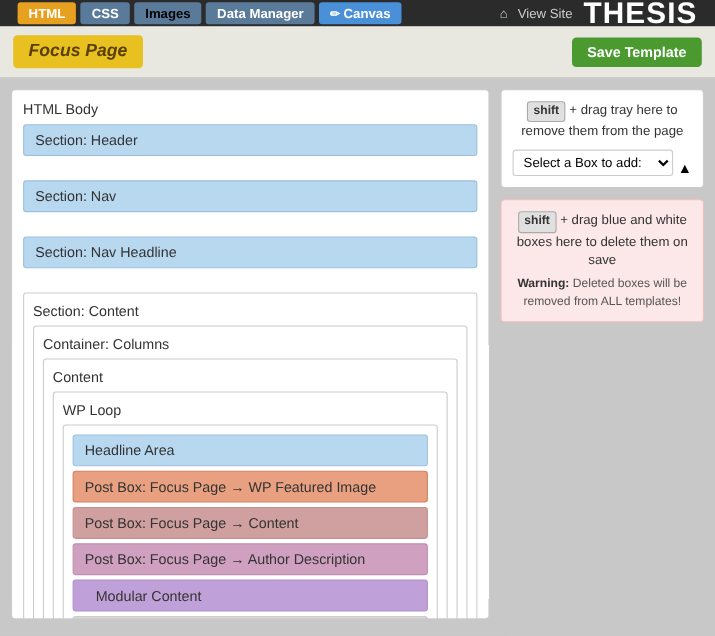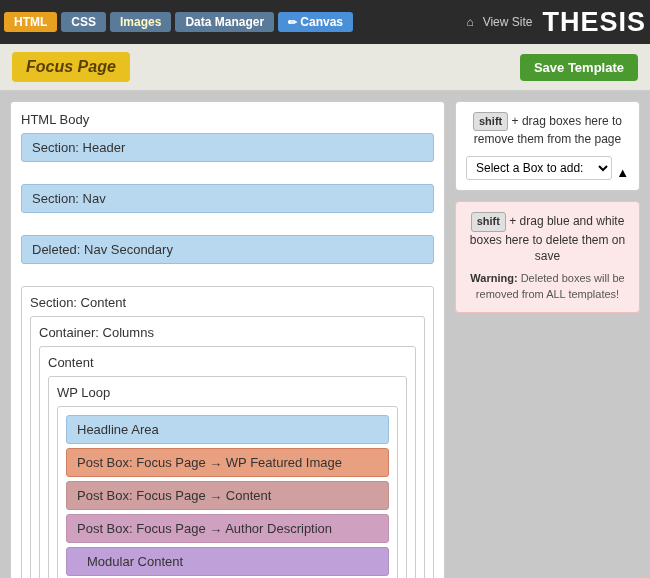--- a/index.html
+++ b/index.html
@@ -8,42 +8,42 @@
       font-size: 13px;
       background: #c8c8c8;
       width: 650px;
       height: 578px;
       overflow: hidden;
     }
 
     
     .top-nav {
       background: #2b2b2b;
-      height: 44px;
+      height: 24px;
       display: flex;
       align-items: center;
-      padding: 0 4px;
+      padding: 0 16px;
       justify-content: space-between;
     }
     .top-nav-left {
       display: flex;
       align-items: center;
       gap: 4px;
     }
     .nav-tab {
       padding: 3px 10px;
       border-radius: 3px;
       font-size: 12px;
       font-weight: bold;
       cursor: pointer;
       color: #fff;
     }
     .nav-tab.active-html { background: #e8a020; color: #fff; }
     .nav-tab.css-tab { background: #5a7a9a; color: #fff; }
-    .nav-tab.images-tab { background: #5a7a9a; color: #fef9c3; }
+    .nav-tab.images-tab { background: #5a7a9a; color: #000000; }
     .nav-tab.data-tab { background: #5a7a9a; color: #fff; }
     .nav-tab.canvas-tab { background: #4a90d9; color: #fff; }
     .top-nav-right {
       display: flex;
       align-items: center;
       gap: 10px;
     }
     .view-site-link {
       color: #ccc;
       font-size: 12px;
@@ -349,21 +349,21 @@
   <button class="save-template-btn">Save Template</button>
 </div>
 
 <div class="main-content">
 
   <div class="left-panel">
     <div class="html-body-label">HTML Body</div>
 
     <div class="section-item">Section: Header</div>
     <div class="section-item">Section: Nav</div>
-    <div class="section-item">Deleted: Nav Secondary</div>
+    <div class="section-item">Section: Nav Headline</div>
 
     <div class="section-content">
       <div class="section-content-label">Section: Content</div>
       <div class="container-box">
         <div class="container-label">Container: Columns</div>
         <div class="content-box">
           <div class="content-label">Content</div>
           <div class="wp-loop-box">
             <div class="wp-loop-label">WP Loop</div>
             <div class="post-box-container">
@@ -381,21 +381,21 @@
       </div>
     </div>
 
   </div>
 
   <div class="right-panel">
 
     <div class="right-card">
       <div class="drag-remove-text">
         <span class="shift-box">shift</span>
-        <span>+ drag boxes here to remove them from the page</span>
+        <span>+ drag tray here to remove them from the page</span>
       </div>
       <div class="select-box-row">
         <select class="select-box-dropdown">
           <option>Select a Box to add:</option>
         </select>
         <span>▲</span>
       </div>
     </div>
 
     <div class="right-card-pink">

